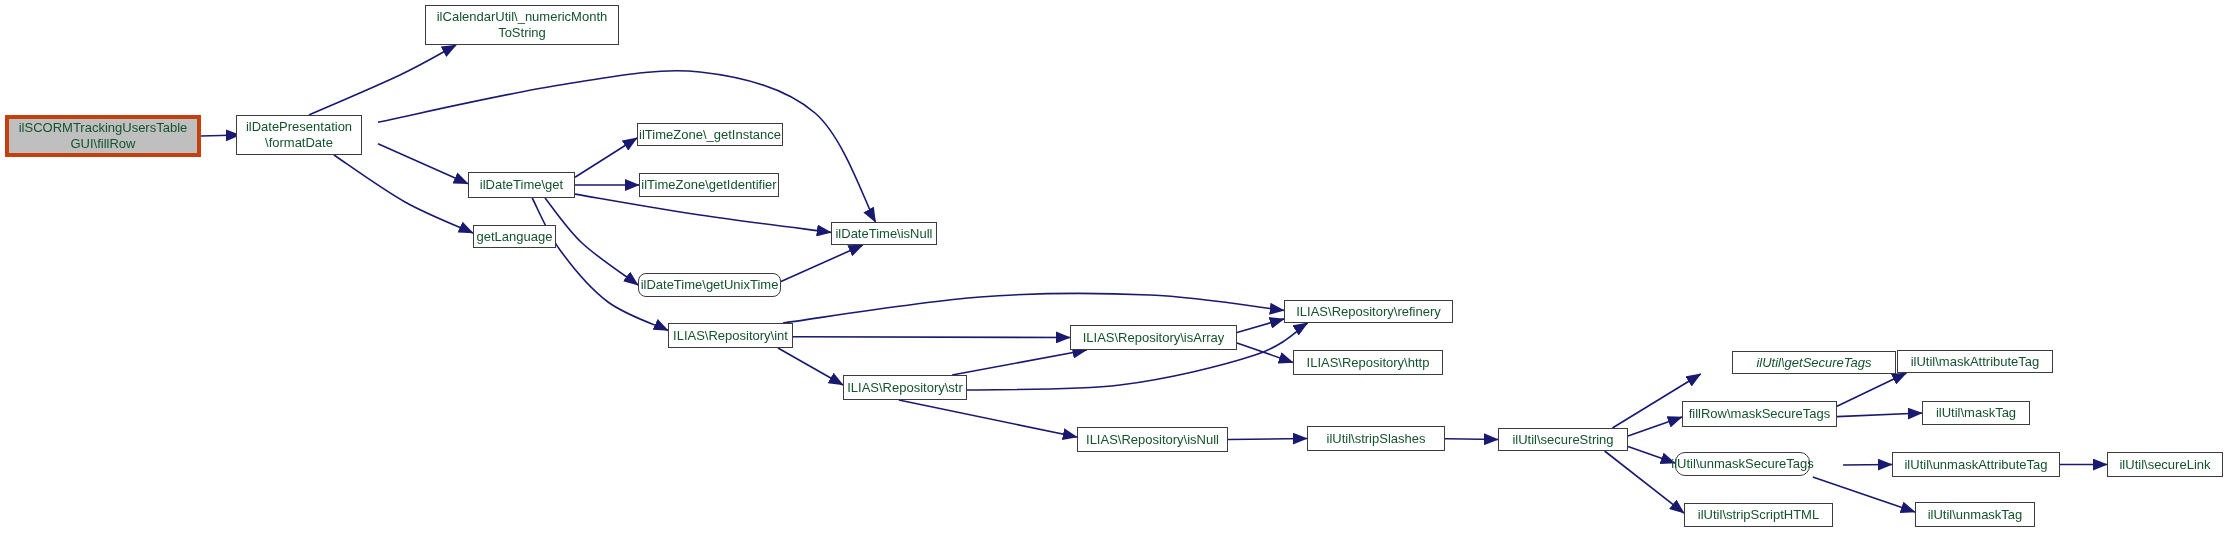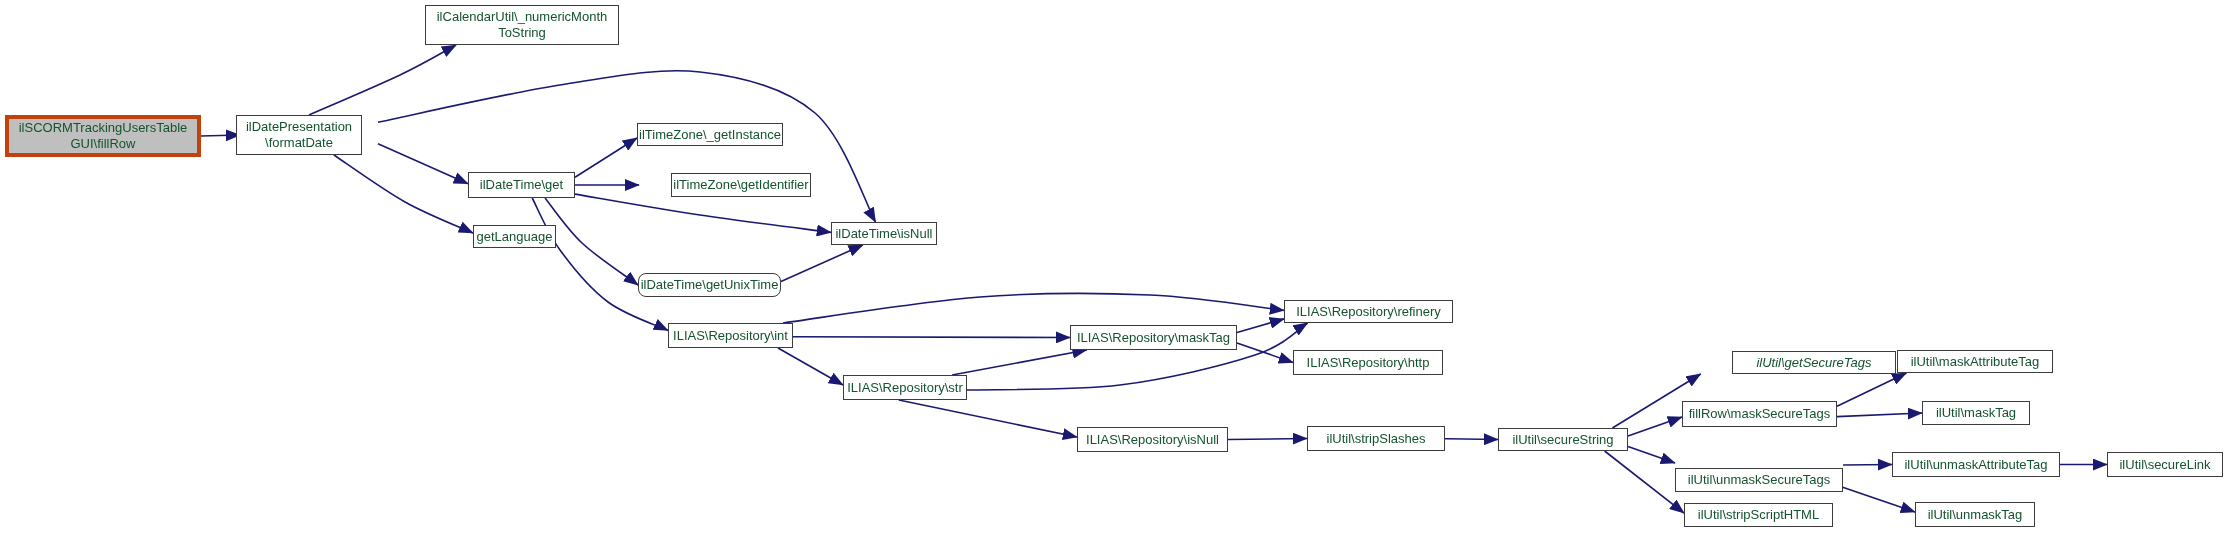--- a/index.html
+++ b/index.html
@@ -96,40 +96,40 @@
     <div class="node" style="left: 425px; top: 5px; width: 194px; height: 40px;">
       <span>ilCalendarUtil\_numericMonth</span>
       <span>ToString</span>
     </div>
     <div class="node" style="left: 468px; top: 172px; width: 107px; height: 26px;">
       <span>ilDateTime\get</span>
     </div>
     <div class="node" style="left: 637px; top: 123px; width: 146px; height: 23px;">
       <span>ilTimeZone\_getInstance</span>
     </div>
-    <div class="node" style="left: 639px; top: 173px; width: 140px; height: 24px; margin-left: 32px;">
+    <div class="node" style="left: 639px; top: 173px; width: 140px; height: 24px;">
       <span>ilTimeZone\getIdentifier</span>
     </div>
     <div class="node" style="left: 473px; top: 225px; width: 83px; height: 23px;">
       <span>getLanguage</span>
     </div>
     <div class="node" style="left: 831px; top: 222px; width: 106px; height: 23px;">
       <span>ilDateTime\isNull</span>
     </div>
     <div class="node" style="left: 638px; top: 273px; width: 143px; height: 24px; border-radius: 8px;">
       <span>ilDateTime\getUnixTime</span>
     </div>
     <div class="node" style="left: 668px; top: 323px; width: 125px; height: 25px;">
       <span>ILIAS\Repository\int</span>
     </div>
     <div class="node" style="left: 843px; top: 375px; width: 124px; height: 25px; justify-content: center;">
       <span>ILIAS\Repository\str</span>
     </div>
     <div class="node" style="left: 1070px; top: 325px; width: 167px; height: 25px;">
-      <span>ILIAS\Repository\maskTag</span>
+      <span>ILIAS\Repository\isArray</span>
     </div>
     <div class="node" style="left: 1284px; top: 300px; width: 169px; height: 23px;">
       <span>ILIAS\Repository\refinery</span>
     </div>
     <div class="node" style="left: 1293px; top: 350px; width: 150px; height: 25px;">
       <span>ILIAS\Repository\http</span>
     </div>
     <div class="node" style="left: 1077px; top: 427px; width: 151px; height: 25px;">
       <span>ILIAS\Repository\isNull</span>
     </div>
@@ -138,21 +138,21 @@
     </div>
     <div class="node" style="left: 1498px; top: 428px; width: 130px; height: 23px;">
       <span>ilUtil\secureString</span>
     </div>
     <div class="node" style="left: 1732px; top: 351px; width: 164px; height: 23px; font-style: italic;">
       <span>ilUtil\getSecureTags</span>
     </div>
     <div class="node" style="left: 1682px; top: 401px; width: 155px; height: 26px;">
       <span>fillRow\maskSecureTags</span>
     </div>
-    <div class="node" style="left: 1675px; top: 468px; width: 168px; height: 24px;">
+    <div class="node" style="left: 1675px; top: 452px; width: 135px; height: 24px; border-radius: 10px;">
       <span>ilUtil\unmaskSecureTags</span>
     </div>
     <div class="node" style="left: 1684px; top: 503px; width: 149px; height: 24px;">
       <span>ilUtil\stripScriptHTML</span>
     </div>
     <div class="node" style="left: 1897px; top: 350px; width: 156px; height: 23px;">
       <span>ilUtil\maskAttributeTag</span>
     </div>
     <div class="node" style="left: 1922px; top: 401px; width: 108px; height: 24px;">
       <span>ilUtil\maskTag</span>

